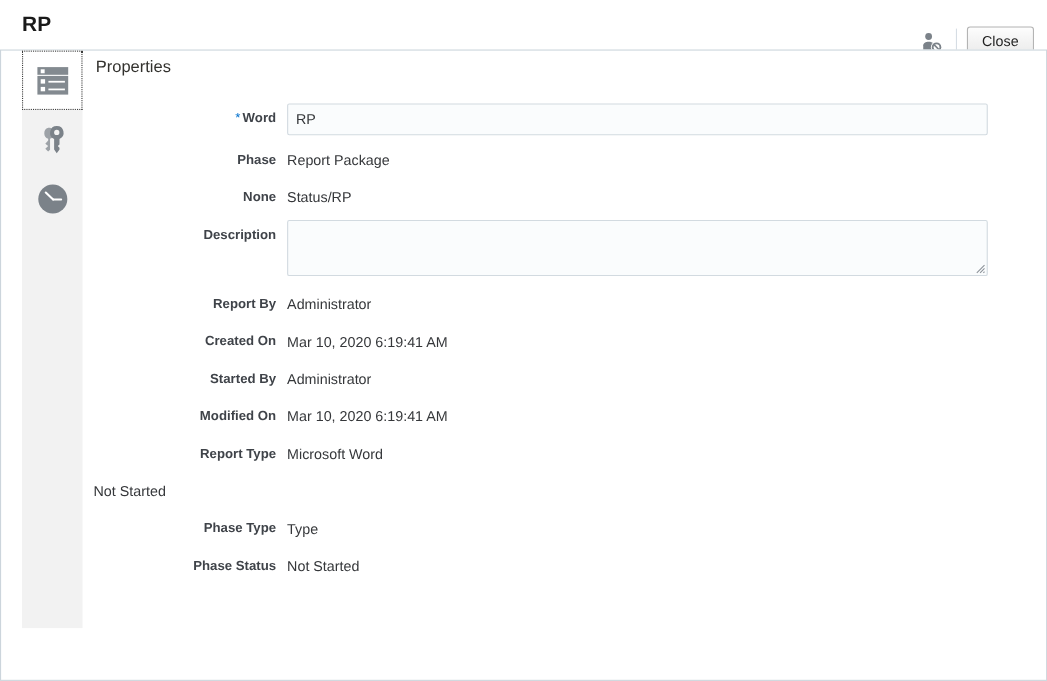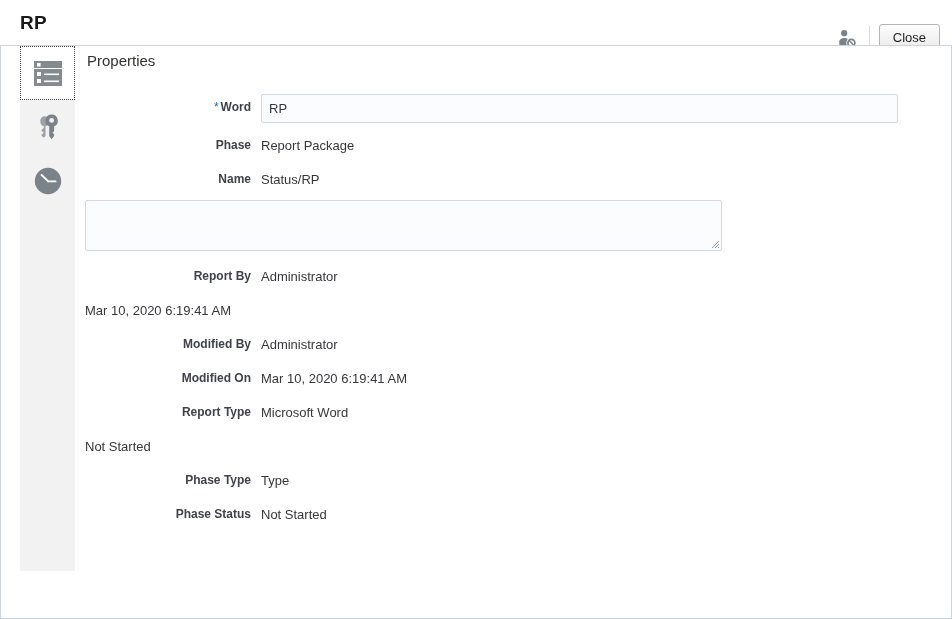--- a/index.html
+++ b/index.html
@@ -317,46 +317,48 @@
               <input class="text-input" type="text" value="RP" style="">
             </div>
           </div>
 
           <div class="form-row row-tight">
             <div class="form-label">Phase</div>
             <div class="form-field">Report Package</div>
           </div>
 
           <div class="form-row row-tight">
-            <div class="form-label">Name</div>
+            <div class="form-label">None</div>
             <div class="form-field">Status/RP</div>
           </div>
 
           <div class="form-row row-desc">
+            <div class="form-label">Description</div>
             <div class="form-field input-cell">
               <div class="textarea-wrap">
                 <textarea class="text-area" placeholder="" style=""></textarea>
                 <svg class="resize-grip" viewBox="0 0 12 12">
                   <path d="M11 4 L4 11 M11 7 L7 11 M11 10 L10 11" stroke="#8d939a" stroke-width="1" fill="none"></path>
                 </svg>
               </div>
             </div>
           </div>
 
           <div class="form-row row-tight">
             <div class="form-label">Report By</div>
             <div class="form-field">Administrator</div>
           </div>
 
           <div class="form-row row-tight">
+            <div class="form-label">Created On</div>
             <div class="form-field">Mar 10, 2020 6:19:41 AM</div>
           </div>
 
           <div class="form-row row-tight">
-            <div class="form-label">Modified By</div>
+            <div class="form-label">Started By</div>
             <div class="form-field">Administrator</div>
           </div>
 
           <div class="form-row row-tight">
             <div class="form-label">Modified On</div>
             <div class="form-field">Mar 10, 2020 6:19:41 AM</div>
           </div>
 
           <div class="form-row row-tight">
             <div class="form-label">Report Type</div>

